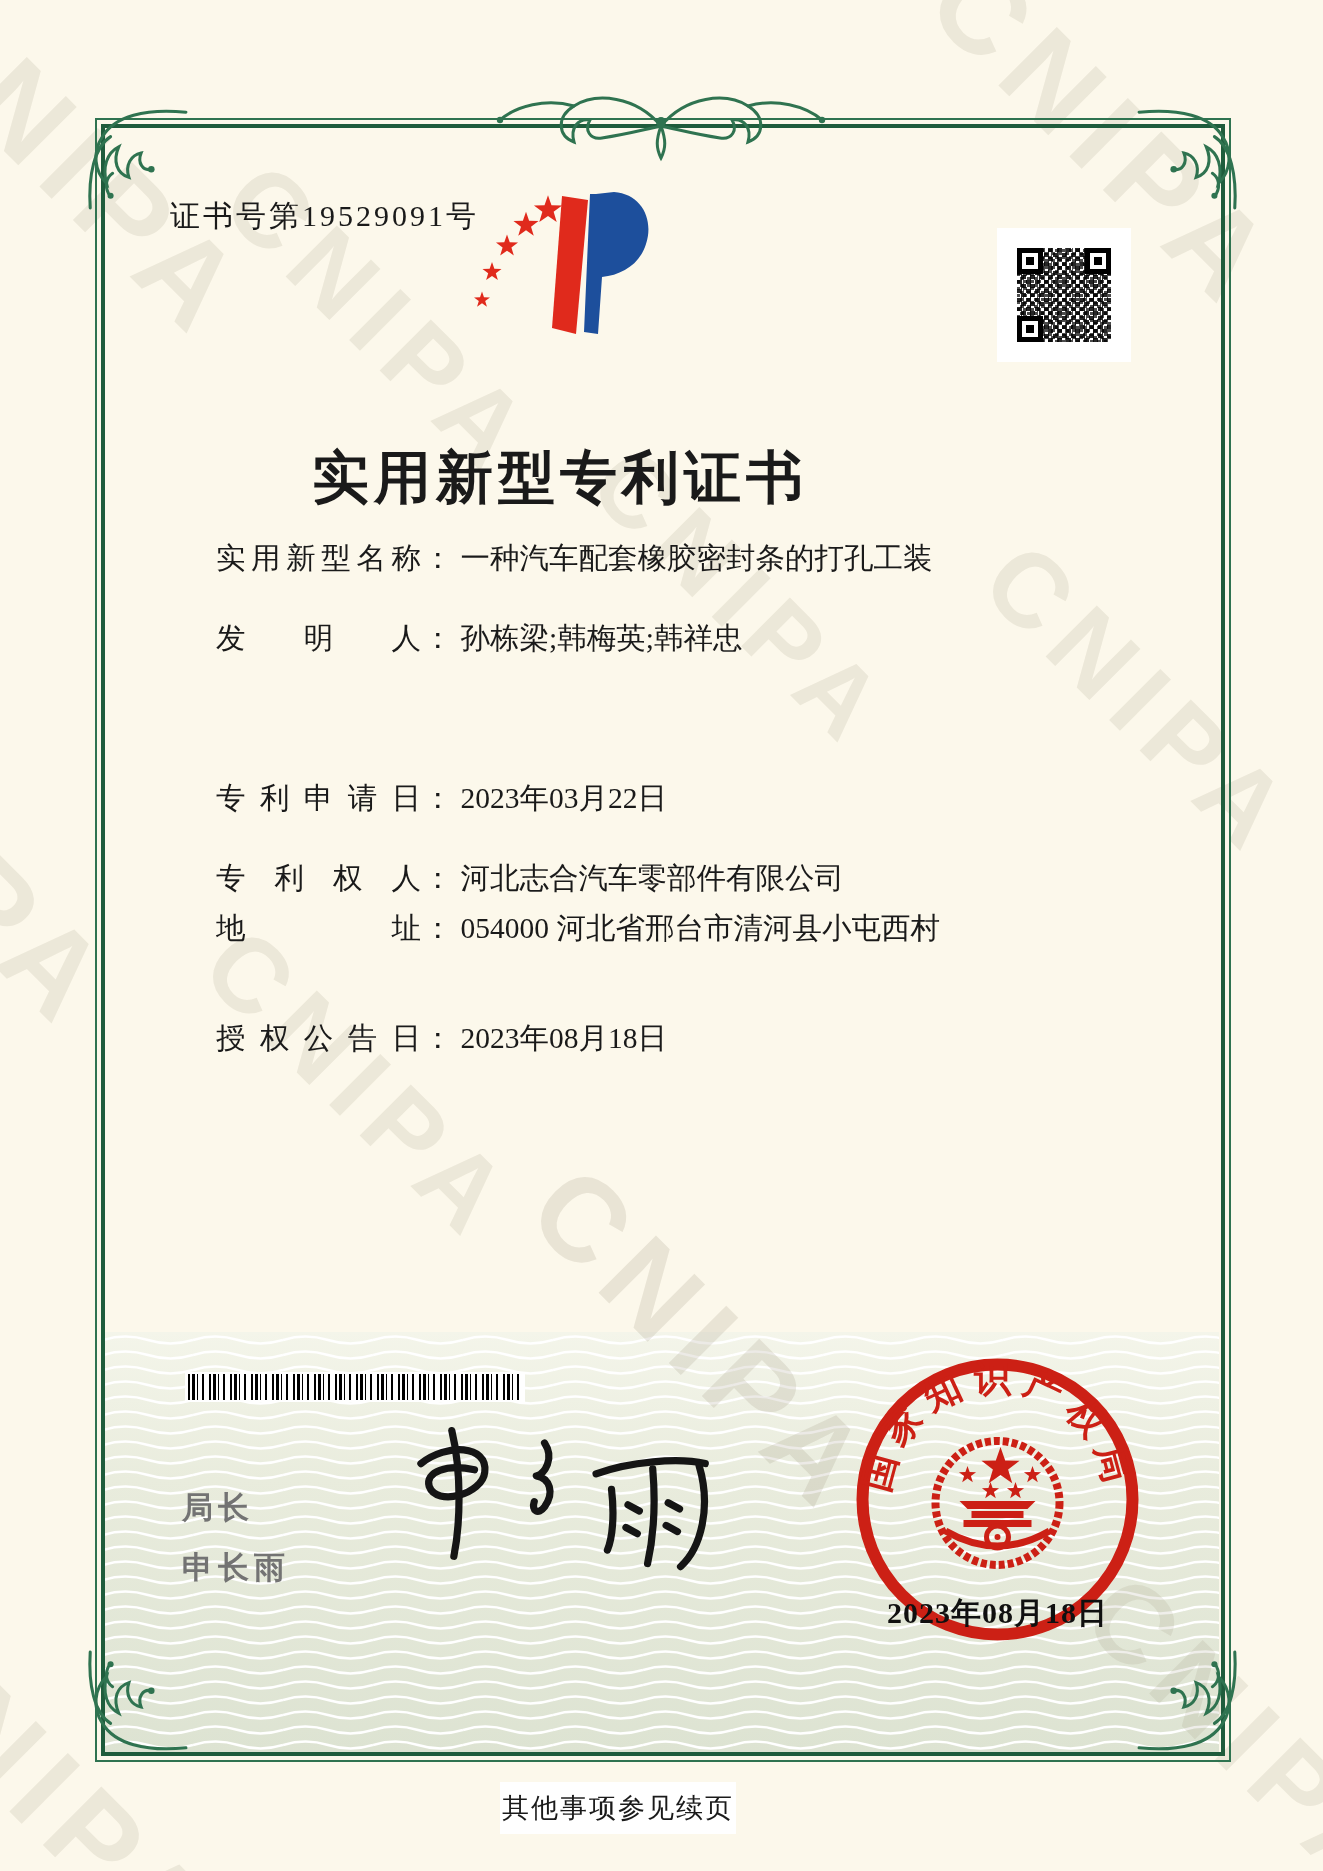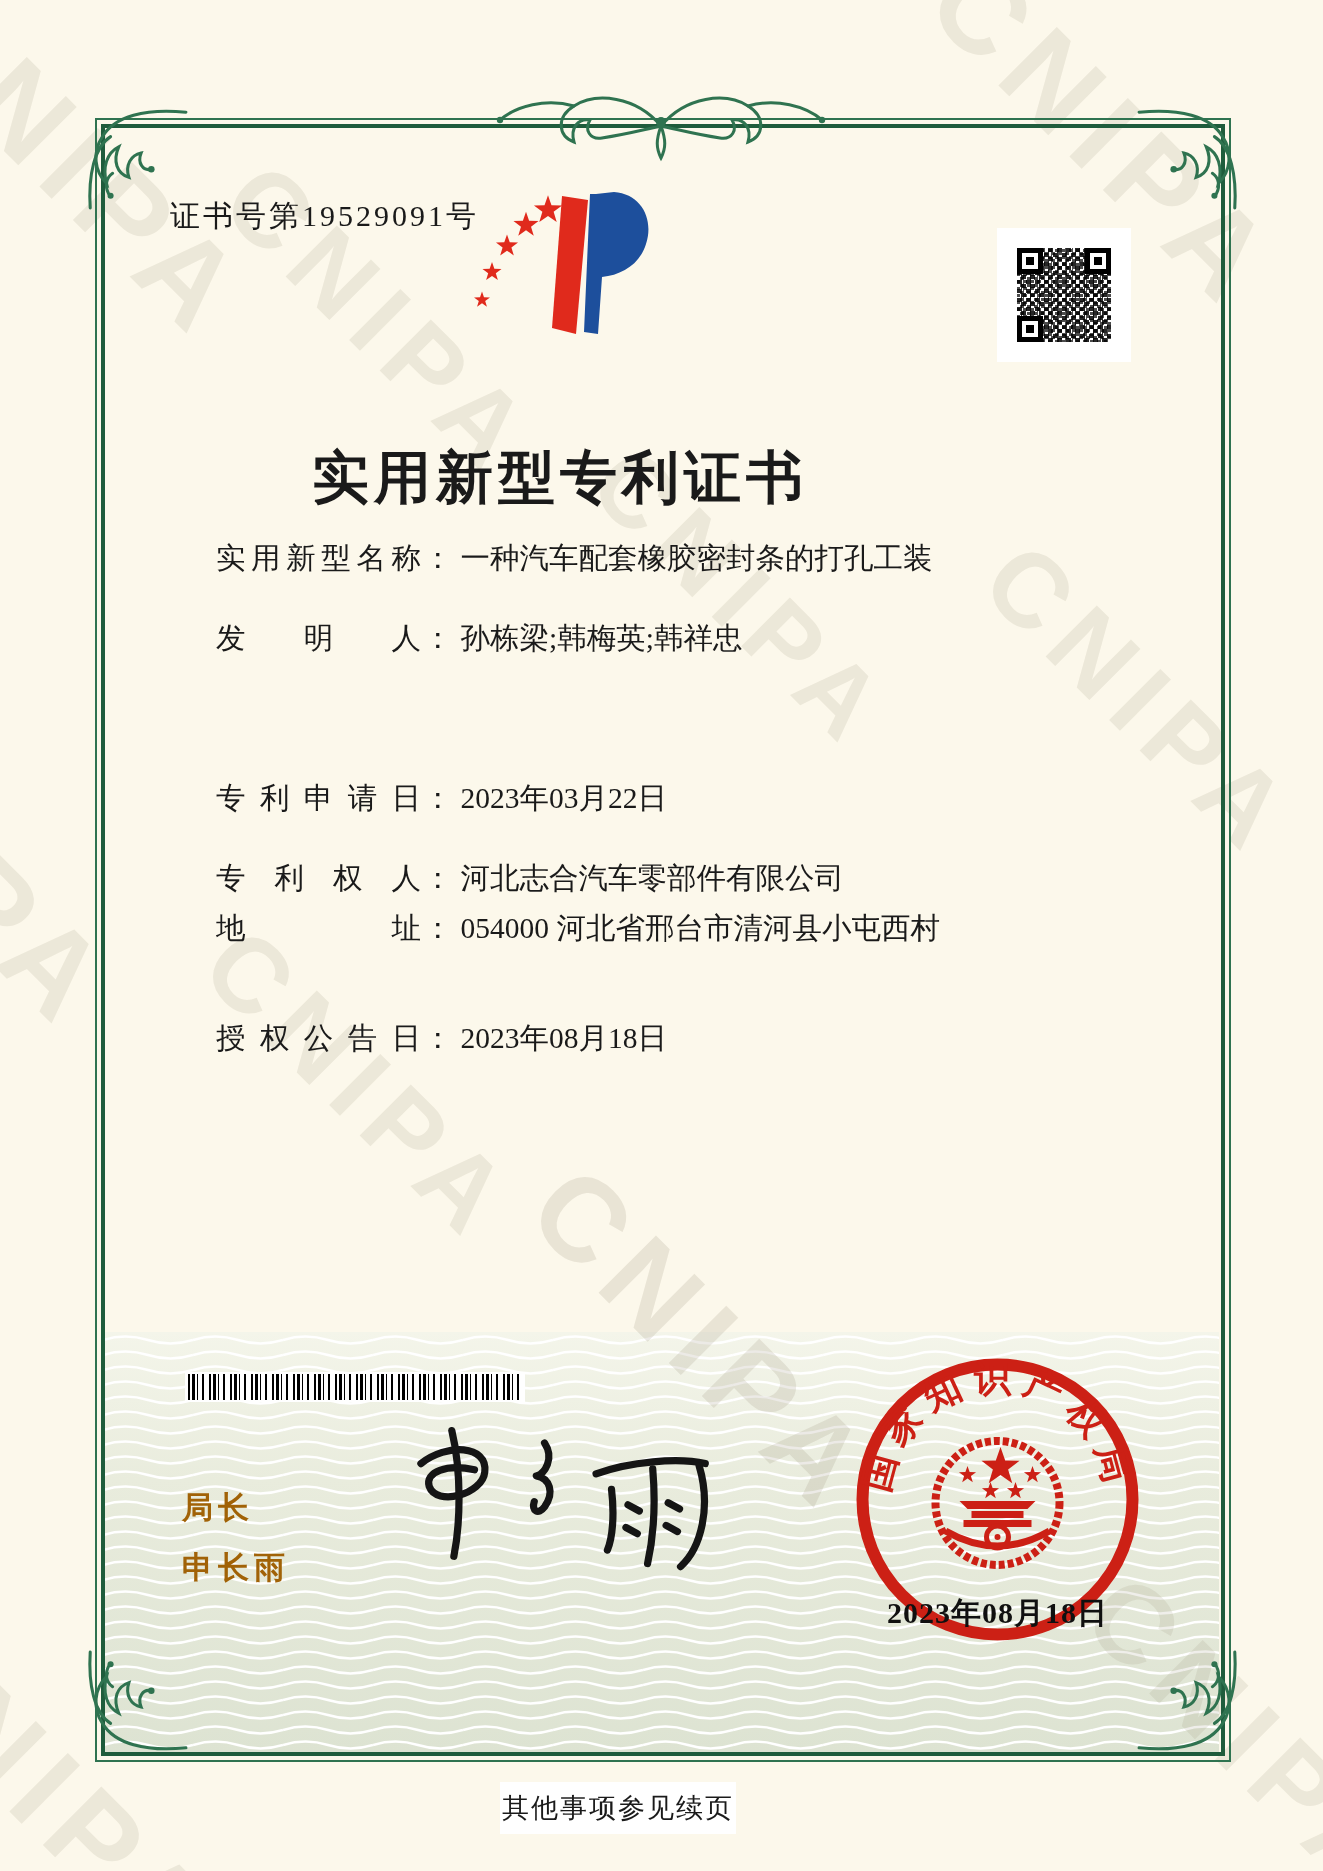--- a/index.html
+++ b/index.html
@@ -67,21 +67,21 @@
   .paras p{ margin:0 0 10px 0; text-indent:2em;}
   
   .barcode{ position:absolute; left:185px; top:1372px; width:340px; height:30px;
     background:#fff; padding:2px 3px; box-sizing:border-box; z-index:3;}
   .bars{ width:100%; height:100%;
     background:repeating-linear-gradient(90deg,#000 0 2px,#fff 2px 4px,#000 4px 7px,#fff 7px 9px,
       #000 9px 10px,#fff 10px 14px,#000 14px 16px,#fff 16px 21px);}
   
   .signer{ position:absolute; left:182px; z-index:3;
     font-family:Liberation Mono, monospace; font-weight:bold;
-    font-size:31px; letter-spacing:5px; color:#a16207;}
+    font-size:31px; letter-spacing:5px; color:#737373;}
   .signer-title{top:1487px;} .signer-name{top:1547px;}
   .sig{ position:absolute; left:390px; top:1412px; z-index:3;}
   
   .seal{ position:absolute; left:851px; top:1353px; width:293px; height:293px; z-index:4;}
   .seal-date{ position:absolute; left:0; right:0; top:240px; text-align:center;
     font-size:30px; font-weight:bold; color:#101010; letter-spacing:1px;}
   
   .page-info{ position:absolute; left:150px; top:1710px; width:945px; text-align:center;
     font-size:25px; z-index:3;}
   .cont-note{ position:absolute; left:500px; top:1782px; width:236px; height:52px;

